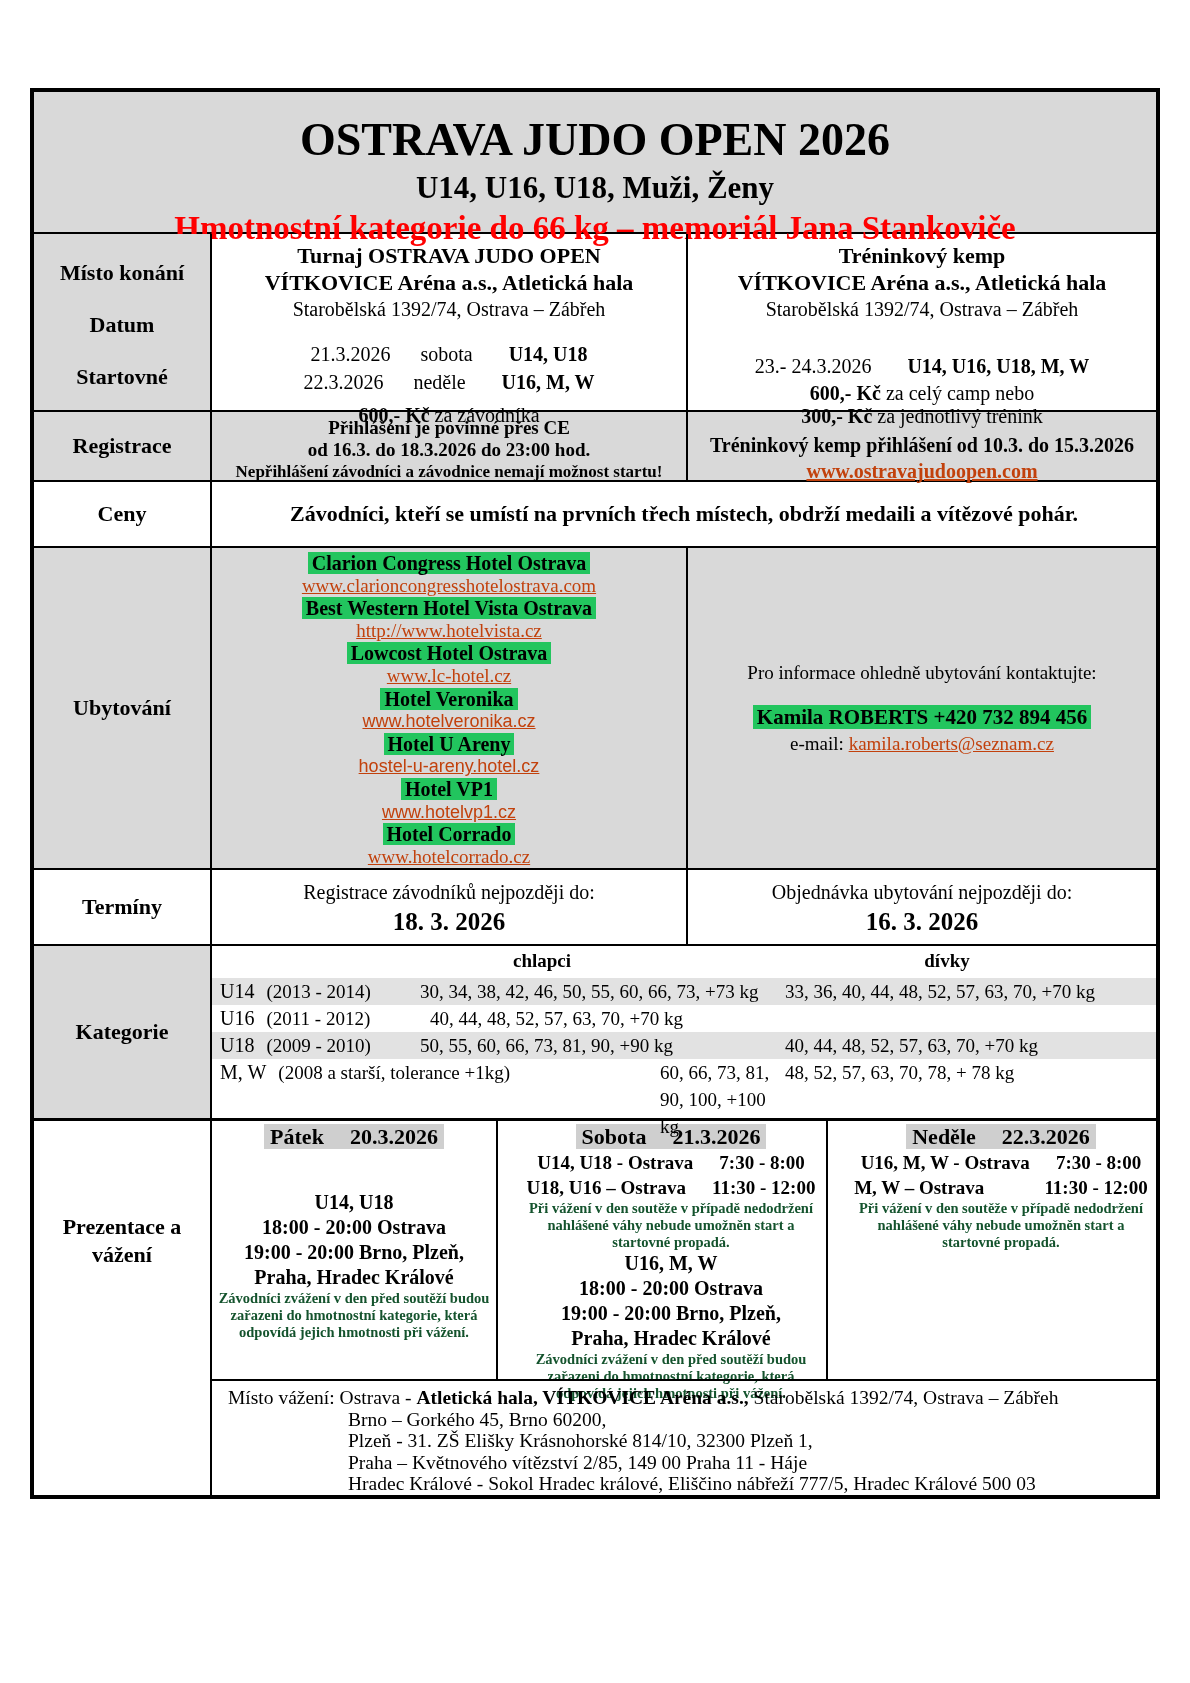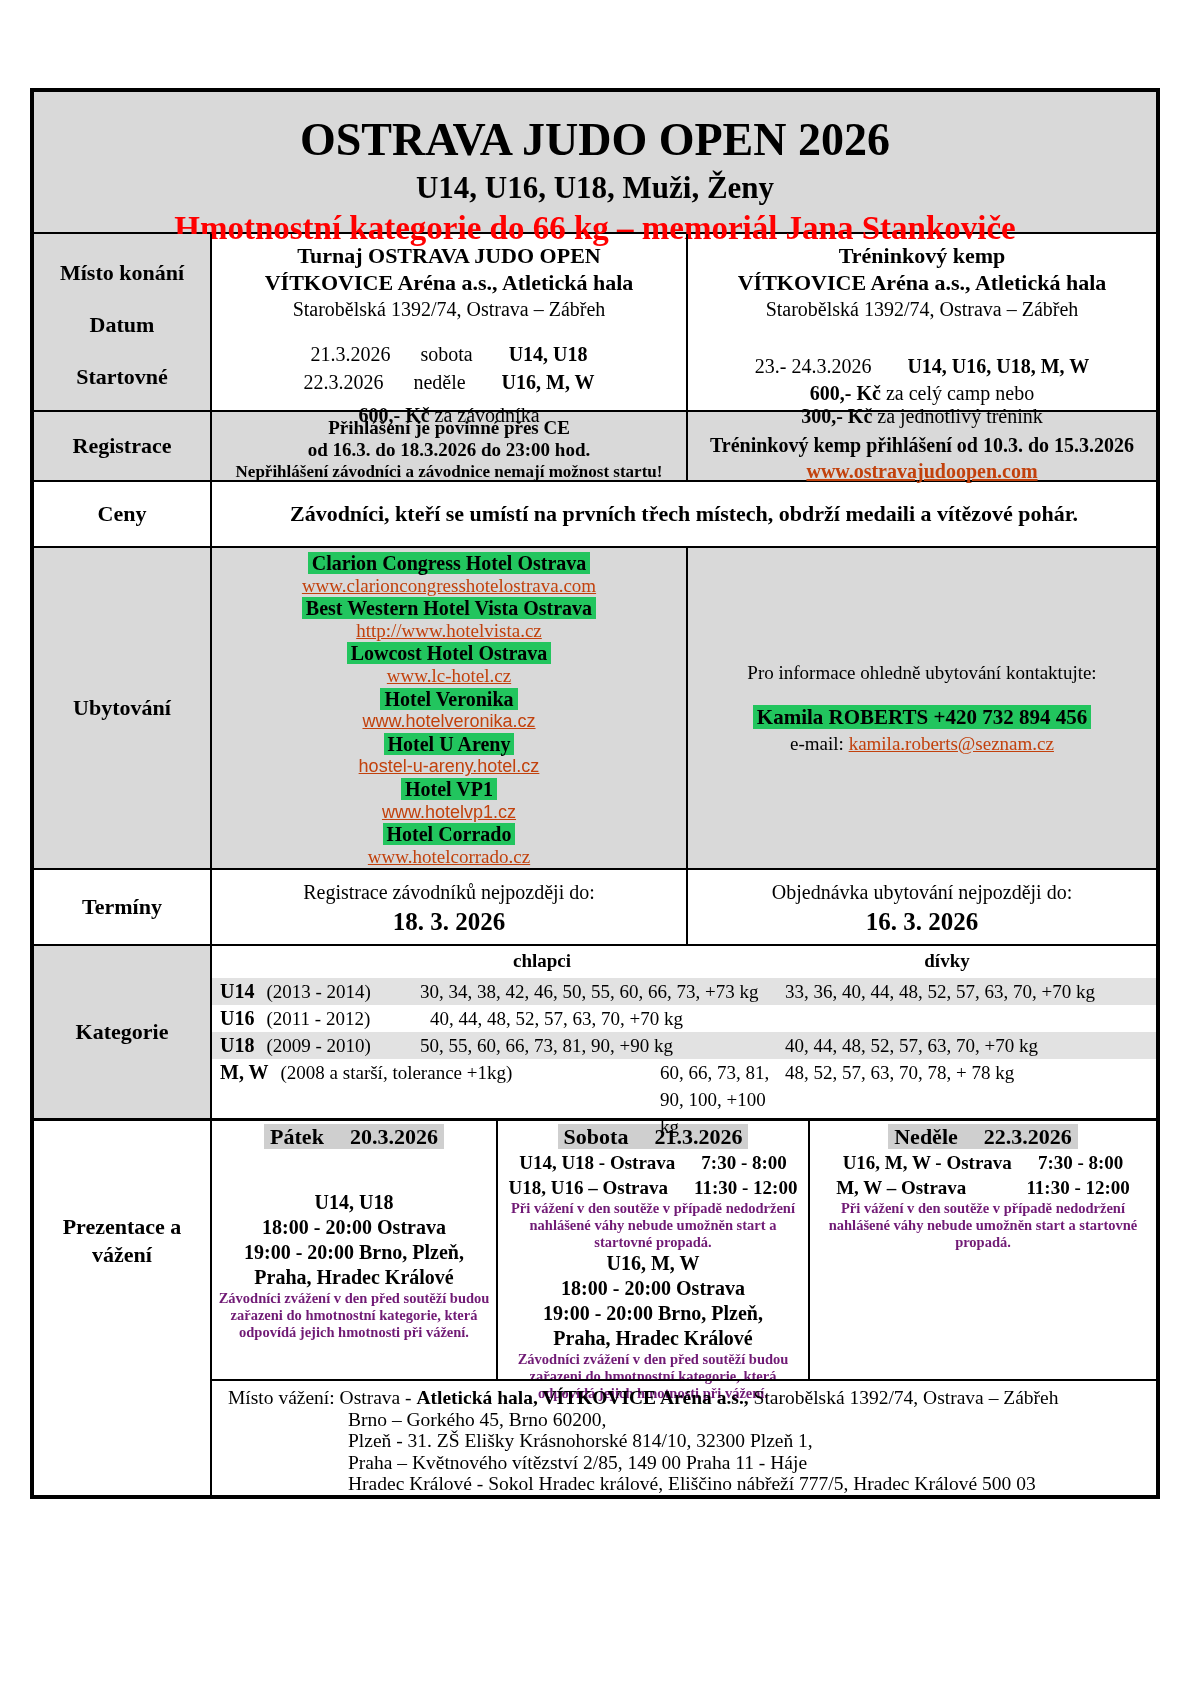--- a/index.html
+++ b/index.html
@@ -74,40 +74,40 @@
   .ter-date { font-size:25px; font-weight:bold; line-height:32px; }
   
   .kat { height:174px; }
   .kat-area { flex:1; padding-top:4px; position:relative; }
   .kat-hdr { position:relative; height:28px; font-size:19px; font-weight:bold; }
   .kat-hdr .bh { position:absolute; left:330px; transform:translateX(-50%); }
   .kat-hdr .gh { position:absolute; left:735px; transform:translateX(-50%); }
   .kat-row { display:flex; font-size:19px; line-height:27px; padding-left:8px; }
   .kat-row.shade { background:#e2e2e2; }
   .kc1 { width:200px; flex:0 0 200px; text-align:left; }
-  .kc1 .cat { font-weight:bold; font-size:20px; }
+  .kc1 .cat { font-weight:normal; font-size:20px; }
   .kc1 .yrs { margin-left:12px; }
   .kc1.wide { width:440px; flex:0 0 440px; }
   .kc2 { width:355px; flex:0 0 355px; text-align:left; }
   .kc2.narrow { width:115px; flex:0 0 115px; }
   .kc3 { flex:1; text-align:left; padding-left:10px; }
   
   .prez { border-top:3px solid #000; }
   .prez .label-col { justify-content:flex-start; padding-top:92px; line-height:28px; }
   .prez-right { flex:1; display:flex; flex-direction:column; }
-  .days { display:flex; height:258px; }
+  .days { display:flex; height:258px;gap:18px; }
   .day { padding-top:2px; text-align:center; }
   .day1 { width:286px; flex:0 0 286px; border-right:2px solid #000; }
   .day2 { width:312px; flex:0 0 312px; border-right:2px solid #000; }
   .day3 { flex:1; }
   .dayhdr { font-size:22px; font-weight:bold; line-height:27px; }
   .dayhdr .dgap { margin-left:26px; }
   .dline { font-size:19px; font-weight:bold; line-height:25px; }
   .dline .tgap { margin-left:26px; }
-  .note { color:#701a75; font-weight:bold; font-size:14.5px; line-height:17px; padding:0 6px; }
+  .note { color:#14532d; font-weight:bold; font-size:14.5px; line-height:17px; padding:0 6px; }
   
   .locs { border-top:2px solid #000; flex:1; padding:6px 10px 0 16px;
     font-size:19.5px; line-height:21.5px; text-align:left; }
   .locs .cont { margin-left:120px; }
 </style>
 </head>
 <body>
 
 <div class="doc">
 

